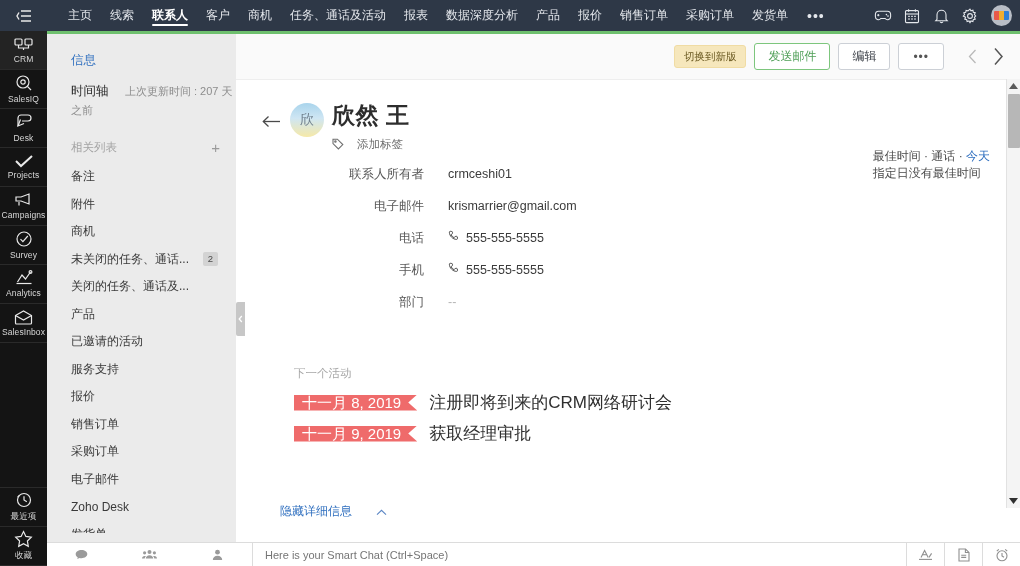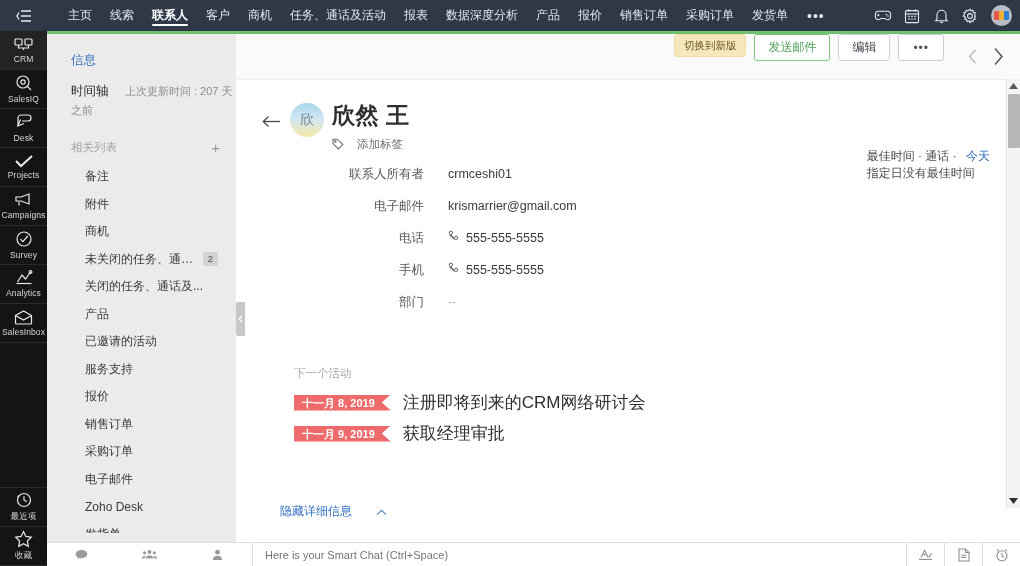--- a/index.html
+++ b/index.html
@@ -89,39 +89,39 @@
     padding: 6px 16px 8px 24px;
     text-align: center;
   }
   .lp-section .s-title { font-size: 11.5px; color: #a3a3a3; }
   .lp-section .s-add { font-size: 15px; color: #9a9a9a; cursor: pointer; line-height: 1; }
   .lp-row {
     display: flex; align-items: center; justify-content: space-between;
     height: 27.5px; padding: 0 18px 0 24px; font-size: 12px; color: #3a3a3a;
     cursor: pointer;
   }
-  .lp-row .lbl { overflow: hidden; text-overflow: ellipsis; white-space: nowrap; margin-left: 14px; }
+  .lp-row .lbl { overflow: hidden; text-overflow: ellipsis; white-space: nowrap; }
   .lp-badge {
     background: #d3d3d3; color: #4a4a4a; font-size: 9.5px;
     padding: 0 5px; height: 14px; line-height: 14px; border-radius: 2px;
   }
   .panel-handle {
     position: absolute; left: 236px; top: 302px; width: 9px; height: 34px;
     background: #c7c7c7; border-radius: 2px 0 0 2px;
     display: flex; align-items: center; justify-content: center;
     color: #fff; font-size: 9px; cursor: pointer; z-index: 4;
   }
 
   
   .main {
     position: absolute; left: 236px; top: 34px; width: 784px; height: 508px;
     background: #fafafa; z-index: 2;
   }
   .action-bar {
-    position: relative; height: 45px; display: flex; 
+    position: relative; height: 45px; display: flex; align-items: center;
     justify-content: flex-end; padding-right: 10px; gap: 8px;
     background: #fafafa;
   }
   .btn {
     height: 27px; padding: 0 13px; font-size: 12px; border-radius: 3px;
     background: #fff; border: 1px solid #ccd0d6; color: #3c4048;
     display: flex; align-items: center; cursor: pointer; white-space: nowrap;
   }
   .btn-new { background: #f6e7bc; border-color: #f0dca4; color: #6b5a22; font-size: 10.5px; height: 23px; padding: 0 9px;}
   .btn-mail { border-color: #7dc67d; color: #4f9f57; }
@@ -163,32 +163,31 @@
     width: 190px; text-align: right; padding-right: 24px;
     font-size: 12.5px; color: #585858;
   }
   .fval { font-size: 12.5px; color: #3b3b3b; display: flex; align-items: center; gap: 6px; }
   .fval.empty { color: #b5b5b5; }
 
   .besttime {
     position: absolute; right: 30px; top: 68px; text-align: left;
   }
   .bt-line1 { font-size: 12px; color: #4a4a4a; }
-  .bt-line1 .bt-link { color: #2f6fbf; margin-left: 6px; cursor: pointer; }
+  .bt-line1 .bt-link { color: #2f6fbf; margin-left: 0; cursor: pointer; }
   .bt-line2 { font-size: 12px; color: #4a4a4a; }
 
   .next-act { margin-top: 40px; padding-left: 36px; }
   .na-title { font-size: 11.5px; color: #a6a6a6; margin-bottom: 10px; }
   .na-row { display: flex; align-items: center; margin-bottom: 8px; }
   .ribbon {
     position: relative; background: #ef6b6b; color: #fff;
-    font-size: 11px; height: 16px; line-height: 16px;
+    font-size: 15px; height: 16px; line-height: 16px;
     padding: 0 16px 0 8px; white-space: nowrap;
     clip-path: polygon(0 0, 100% 0, calc(100% - 9px) 50%, 100% 100%, 0 100%);
-    font-weight: bold;
   }
   .na-text { font-size: 17px; color: #2f2f2f; margin-left: 12px; cursor: pointer; }
 
   .hide-details {
     position: absolute; left: 44px; bottom: 22px;
     font-size: 12px; color: #2f6fbf; display: flex; align-items: center; gap: 24px;
     cursor: pointer;
   }
 
   

